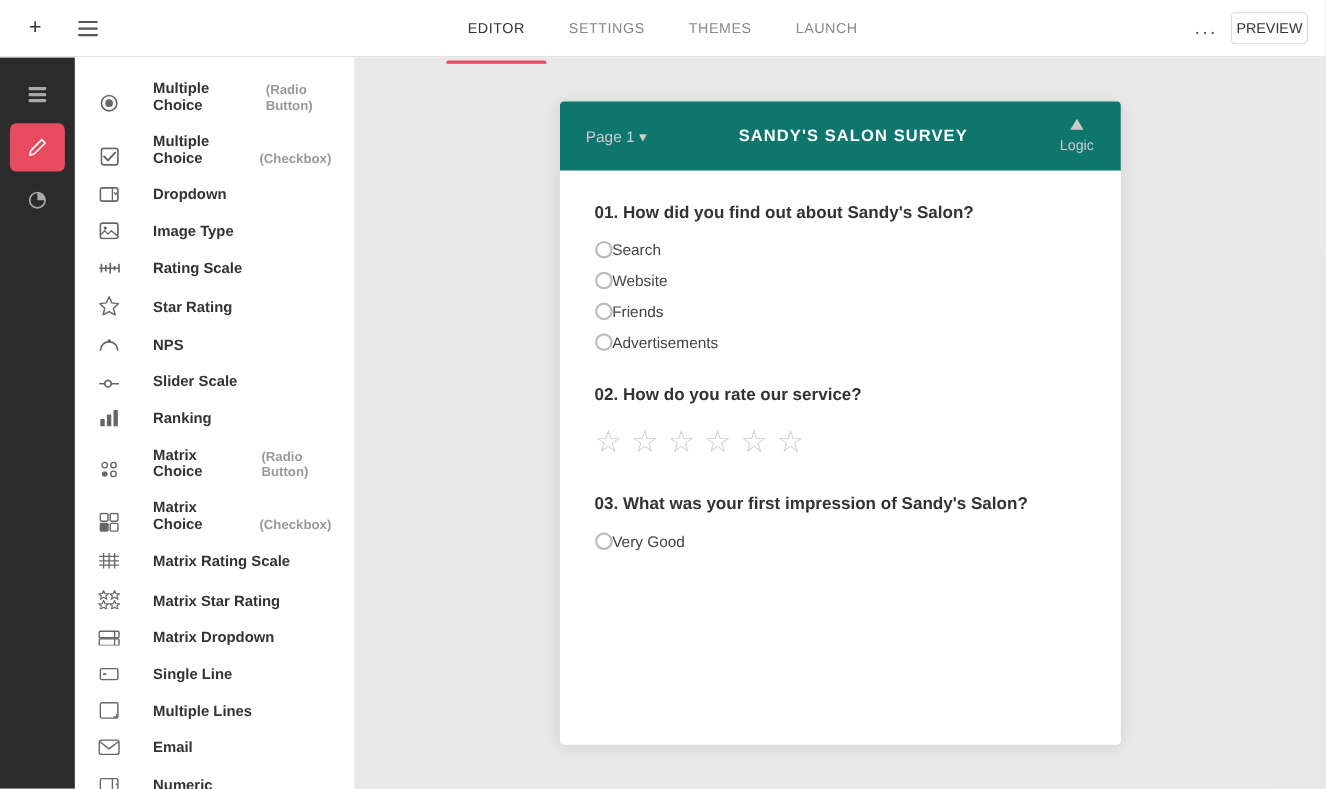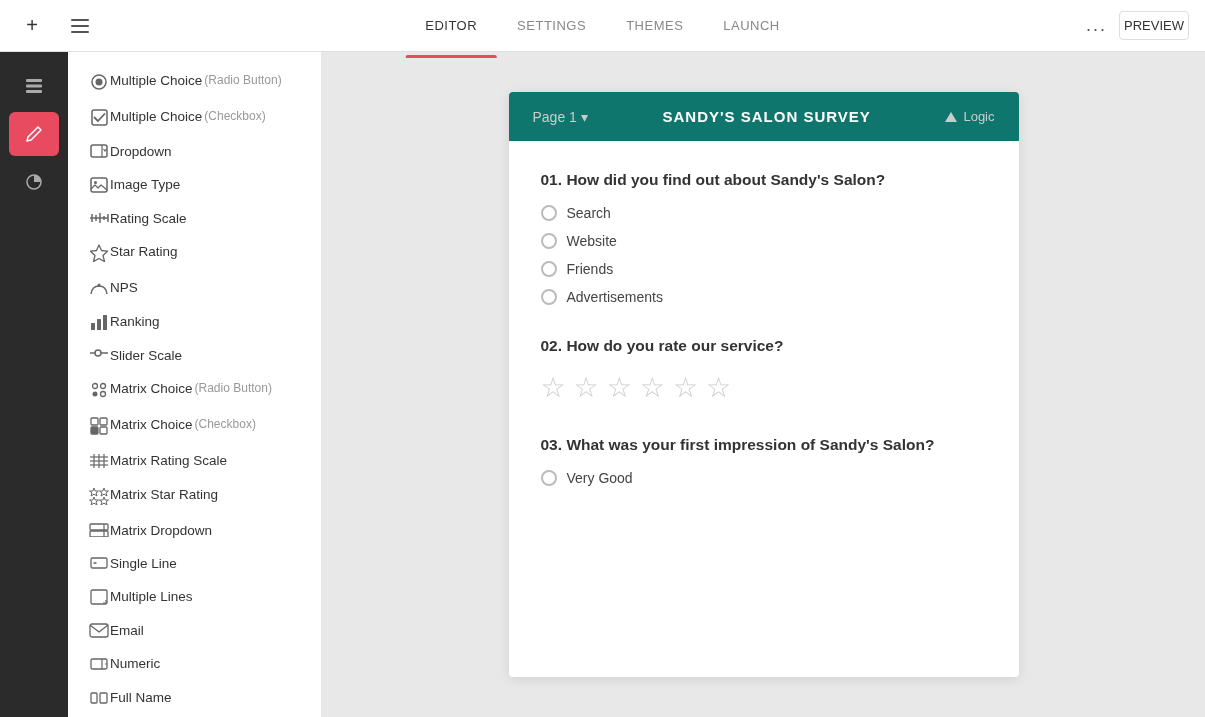--- a/index.html
+++ b/index.html
@@ -58,46 +58,47 @@
     
     .component-sidebar {
       width: 254px;
       background: #fff;
       border-right: 1px solid #e8e8e8;
       overflow-y: auto;
       padding: 12px 0;
     }
     .sidebar-item {
       display: flex;
-      align-items: flex-start;
-      gap: 0;
+      align-items: flex-end;
+      gap: 29px;
       padding: 9px 20px;
       cursor: pointer;
       color: #444;
       font-size: 13.5px;
+      font-weight: bold;
     }
     .sidebar-item .item-icon { width: 22px; display: flex; align-items: center; justify-content: center; color: #666; font-size: 16px; flex-shrink: 0; }
     .sidebar-item .item-label { color: #333; }
     .item-sub { color: #999; font-size: 12px; margin-left: 2px; }
 
     
     .content-area { flex: 1; background: #e8e8e8; overflow-y: auto; display: flex; justify-content: center; padding: 40px 20px; }
 
     
     .survey-card { background: #fff; width: 510px; border-radius: 4px; overflow: hidden; box-shadow: 0 2px 12px rgba(0,0,0,0.1); }
     .survey-header { background: #0f766e; color: #fff; padding: 16px 24px; display: flex; align-items: center; }
     .survey-page-label { font-size: 14px; color: #ccc; display: flex; align-items: center; gap: 4px; cursor: pointer; }
     .survey-title { flex: 1; text-align: center; font-size: 15px; font-weight: 600; letter-spacing: 1px; color: #fff; }
-    .survey-logic { display: flex; align-items: center; gap: 6px; font-size: 13px; color: #ccc; cursor: pointer; }
+    .survey-logic { display: flex; align-items: center; gap: 6px; font-size: 13px; color: #ccc; cursor: pointer; flex-direction: column; }
     .triangle-icon { width: 0; height: 0; border-left: 6px solid transparent; border-right: 6px solid transparent; border-bottom: 10px solid #ccc; }
 
     .survey-body { padding: 30px 32px; }
     .question-block { margin-bottom: 32px; }
     .question-text { font-size: 15.5px; font-weight: 600; color: #333; margin-bottom: 16px; }
-    .option-row { display: flex; align-items: center; gap: 10px; margin-bottom: 12px; }
+    .option-row { display: flex; align-items: center; margin-bottom: 12px; }
     .radio-circle { width: 16px; height: 16px; border: 2px solid #bbb; border-radius: 50%; flex-shrink: 0; }
     .option-label { font-size: 14px; color: #444; }
 
     
     .star-row { display: flex; gap: 8px; margin-top: 4px; }
     .star { font-size: 28px; color: #ccc; }
 
     
     .component-sidebar::-webkit-scrollbar { width: 4px; }
     .component-sidebar::-webkit-scrollbar-thumb { background: #ddd; border-radius: 2px; }
@@ -227,37 +228,37 @@
         <svg width="20" height="16" viewBox="0 0 20 16">
             <path d="M2 14 Q3 6 10 6 Q17 6 18 14" stroke="#666" stroke-width="1.5" fill="none"></path>
             <circle cx="10" cy="5" r="1.5" fill="#666"></circle>
           </svg>
       </div>
       <span class="item-label">NPS</span>
     </div>
 
     <div class="sidebar-item">
       <div class="item-icon">
+        <svg width="20" height="10" viewBox="0 0 20 10">
+            <line x1="1" y1="5" x2="19" y2="5" stroke="#666" stroke-width="1.5"></line>
+            <circle cx="9" cy="5" r="3" stroke="#666" stroke-width="1.5" fill="#fff"></circle>
+          </svg>
+      </div>
+      <span class="item-label">Slider Scale</span>
+    </div>
+
+    <div class="sidebar-item">
+      <div class="item-icon">
         <svg width="18" height="16" viewBox="0 0 18 16">
             <rect x="1" y="9" width="4" height="7" fill="#666" rx="0.5"></rect>
             <rect x="7" y="5" width="4" height="11" fill="#666" rx="0.5"></rect>
             <rect x="13" y="1" width="4" height="15" fill="#666" rx="0.5"></rect>
           </svg>
       </div>
       <span class="item-label">Ranking</span>
-    </div>
-
-    <div class="sidebar-item">
-      <div class="item-icon">
-        <svg width="20" height="10" viewBox="0 0 20 10">
-            <line x1="1" y1="5" x2="19" y2="5" stroke="#666" stroke-width="1.5"></line>
-            <circle cx="9" cy="5" r="3" stroke="#666" stroke-width="1.5" fill="#fff"></circle>
-          </svg>
-      </div>
-      <span class="item-label">Slider Scale</span>
     </div>
 
     <div class="sidebar-item">
       <div class="item-icon">
         <svg width="18" height="18" viewBox="0 0 18 18">
             <circle cx="5" cy="5" r="2.5" stroke="#666" stroke-width="1.3" fill="none"></circle>
             <circle cx="13" cy="5" r="2.5" stroke="#666" stroke-width="1.3" fill="none"></circle>
             <circle cx="5" cy="13" r="2.5" fill="#666"></circle>
             <circle cx="13" cy="13" r="2.5" stroke="#666" stroke-width="1.3" fill="none"></circle>
           </svg>

